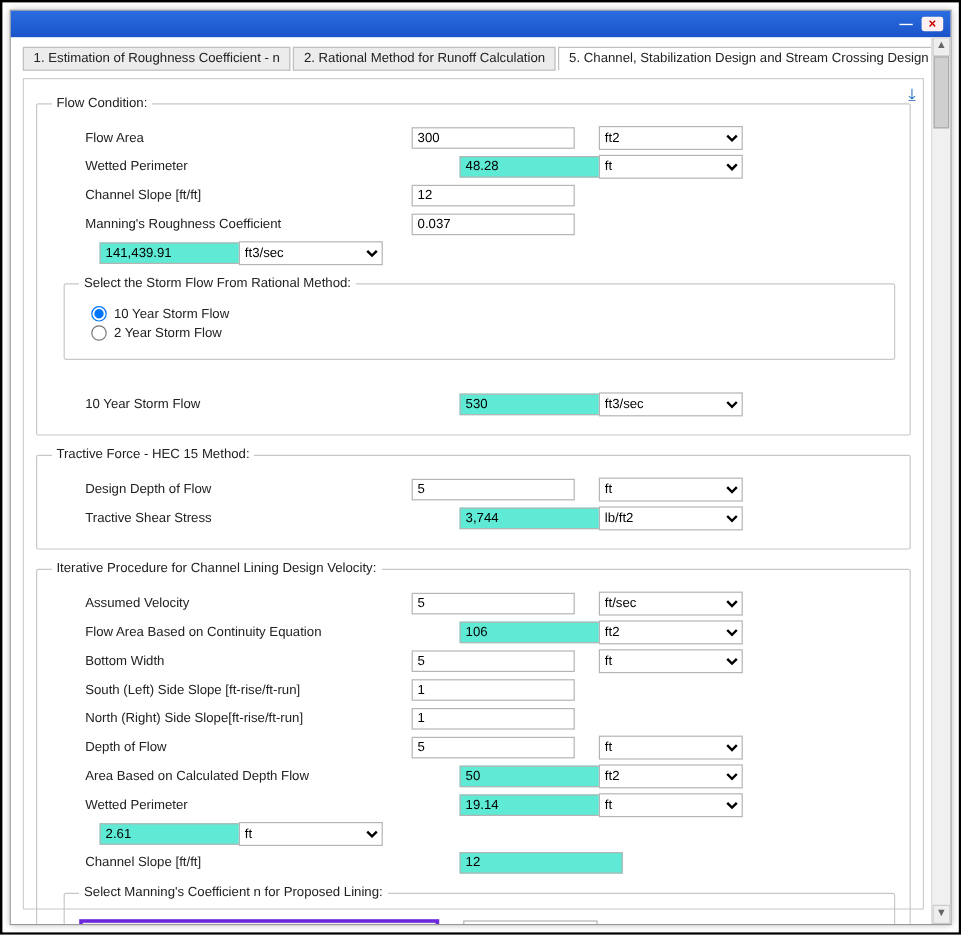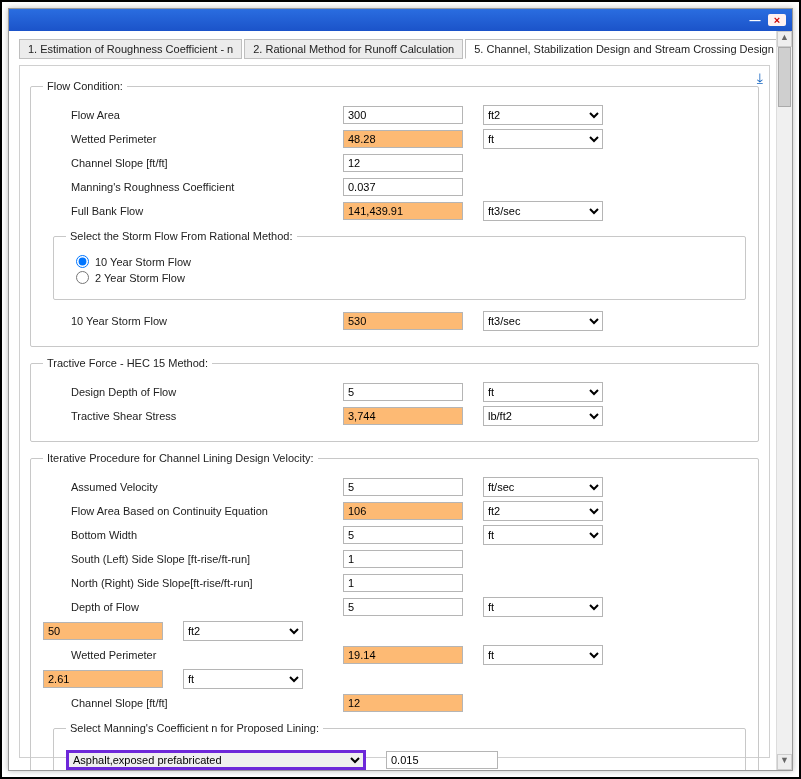--- a/index.html
+++ b/index.html
@@ -14,35 +14,35 @@
 .content { flex: 1; padding: 8px 6px 8px 10px; overflow: hidden; }
 .tabs { display: flex; gap: 2px; margin-bottom: 6px; }
 .tab { border: 1px solid #bfbfbf; background: #ececec; padding: 3px 8px; font-size: 11px; cursor: pointer; white-space: nowrap; }
 .tab.active { background: #fff; border-bottom: 1px solid #fff; }
 .panel { border: 1px solid #d0d0d0; padding: 8px 10px 12px 10px; position: relative; height: calc(100% - 30px); }
 .dl-icon { position: absolute; top: 4px; right: 6px; color: #1565c0; font-size: 14px; cursor: pointer; }
 fieldset { border: 1px solid #c8c8c8; border-radius: 2px; margin: 6px 0 10px 0; padding: 10px 12px 12px 12px; }
 legend { font-size: 11px; padding: 0 4px; color: #222; }
 .row { display: flex; align-items: center; min-height: 22px; margin: 2px 0; }
 .lbl { width: 300px; font-size: 11px; padding-left: 28px; }
-.val { width: 120px; }
+.val { width: 136px; }
 .val input { width: 100%; height: 18px; border: 1px solid #b5b5b5; padding: 1px 4px; font-size: 11px; }
-.val input.ro { background: #fdba74; }
+.val input.ro { background: #5eead4; margin-left: 40px; }
 .unit { width: 120px; margin-left: 20px; }
 .unit select { width: 100%; height: 20px; border: 1px solid #b5b5b5; font-size: 11px; background: #fff; }
 .radio-row { display: flex; align-items: center; gap: 6px; margin: 3px 0 3px 10px; font-size: 11px; }
 .radio-row input { margin: 0; }
 .lining-row { display: flex; align-items: center; gap: 20px; margin-top: 6px; }
 .lining-row select { width: 300px; height: 20px; border: 3px solid #6d28d9; font-size: 11px; }
 .lining-row input { width: 112px; height: 18px; border: 1px solid #b5b5b5; padding: 1px 4px; font-size: 11px; }
 .scrollbar { width: 16px; background: #f0f0f0; border-left: 1px solid #ddd; display: flex; flex-direction: column; }
 .scrollbar .arrow { height: 16px; text-align: center; font-size: 9px; color: #666; cursor: pointer; border: 1px solid #ccc; background: #eee; }
 .scrollbar .track { flex: 1; position: relative; }
 .scrollbar .thumb { position: absolute; top: 0; left: 1px; right: 1px; height: 60px; background: #cfcfcf; border: 1px solid #aaa; }
-fieldset.inner { margin: 8px 0 10px 10px; }
+fieldset.inner { margin: 8px 0 26px 10px; }
 </style>
 </head>
 <body>
 
 <div class="outer">
 <div class="window">
   <div class="titlebar">
     <span class="spacer"></span>
     <span class="tbbtn">—</span>
     <span class="tbbtn close">×</span>
@@ -72,21 +72,20 @@
           </div>
           <div class="row">
             <span class="lbl">Channel Slope [ft/ft]</span>
             <span class="val"><input value="12" style=""></span>
           </div>
           <div class="row">
             <span class="lbl">Manning's Roughness Coefficient</span>
             <span class="val"><input value="0.037" style=""></span>
           </div>
           <div class="row">
-            <span class="lbl">Full Bank Flow</span>
             <span class="val"><input class="ro" readonly="" value="141,439.91" style=""></span>
             <span class="unit"><select><option>ft3/sec</option></select></span>
           </div>
 
           <fieldset class="inner">
             <legend>Select the Storm Flow From Rational Method:</legend>
             <label class="radio-row">
               <input type="radio" name="storm" checked="" style="">
               <span>10 Year Storm Flow</span>
             </label>
@@ -141,20 +140,21 @@
           <div class="row">
             <span class="lbl">North (Right) Side Slope[ft-rise/ft-run]</span>
             <span class="val"><input value="1" style=""></span>
           </div>
           <div class="row">
             <span class="lbl">Depth of Flow</span>
             <span class="val"><input value="5" style=""></span>
             <span class="unit"><select><option>ft</option></select></span>
           </div>
           <div class="row">
+            <span class="lbl">Area Based on Calculated Depth Flow</span>
             <span class="val"><input class="ro" readonly="" value="50" style=""></span>
             <span class="unit"><select><option>ft2</option></select></span>
           </div>
           <div class="row">
             <span class="lbl">Wetted Perimeter</span>
             <span class="val"><input class="ro" readonly="" value="19.14" style=""></span>
             <span class="unit"><select><option>ft</option></select></span>
           </div>
           <div class="row">
             <span class="val"><input class="ro" readonly="" value="2.61" style=""></span>

